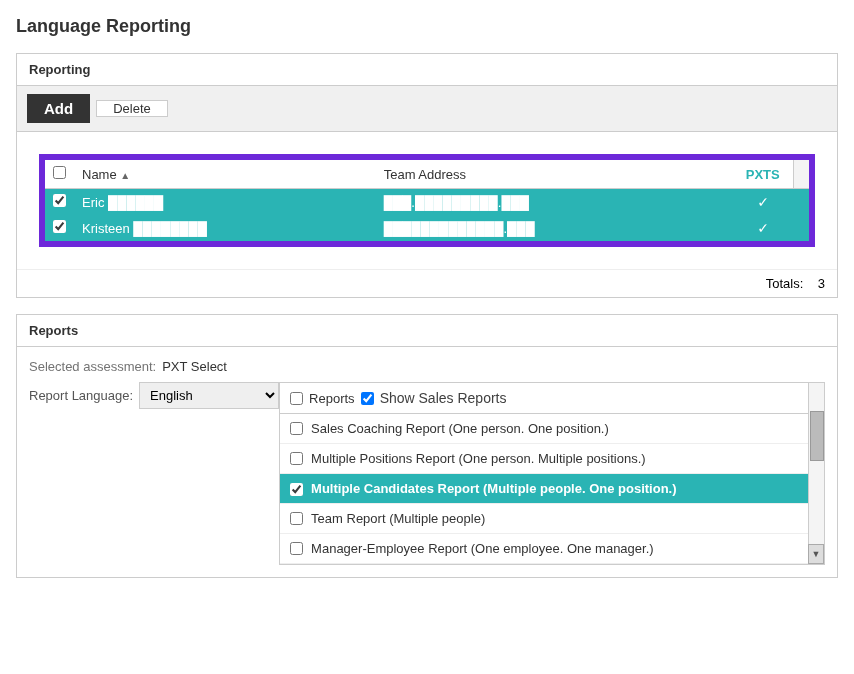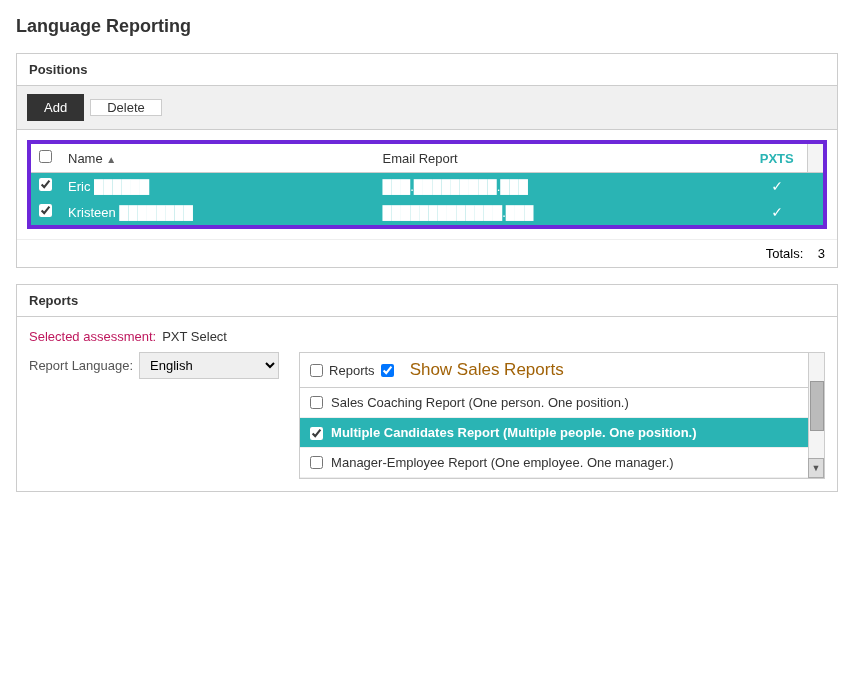--- a/index.html
+++ b/index.html
@@ -47,22 +47,22 @@
       align-items: center;
       gap: 6px;
     }
 
     .btn-add {
       background: #333;
       color: #fff;
       border: 1px solid #333;
       padding: 5px 16px;
       cursor: pointer;
-      font-size: 13px;
-      font-weight: normal;
+      font-size: 15px;
+      font-weight: bold;
     }
 
     .btn-delete {
       background: #fff;
       color: #333;
       border: 1px solid #ccc;
       padding: 0 16px;
       cursor: pointer;
       font-size: 13px;
     }
@@ -120,21 +120,21 @@
     }
 
     .assessment-row {
       display: flex;
       align-items: center;
       margin-bottom: 8px;
       gap: 6px;
     }
 
     .assessment-label {
-      color: #be185d;
+      color: #737373;
     }
 
     .assessment-value {
       color: #333;
       font-weight: normal;
     }
 
     .lang-row {
       display: flex;
       align-items: center;
@@ -173,53 +173,52 @@
       background: #2ab4b4;
       color: #fff;
       align-items: flex-end;
     }
 
     .reports-list-item.selected input[type="checkbox"] {
       accent-color: #fff;
     }
 
     .show-sales-label {
-      font-size: 17px;
-      color: #a16207;
-      margin-left: 10px;
+      font-size: 14px;
+      color: #404040;
     }
   </style>
 </head>
 <body>
 
 <h1 class="page-title">Language Reporting</h1>
 
 <div class="section">
-  <div class="section-header">Positions</div>
+  <div class="section-header">Reporting</div>
 
   <div class="section-body" style="padding:0;">
 
     <div class="toolbar">
       <button class="btn-add">Add</button>
       <button class="btn-delete">Delete</button>
     </div>
 
-    <div style="margin:10px; border:4px solid #6d28d9;">
+    <div style="margin:22px; border:6px solid #6d28d9;">
       <table class="candidates-table">
         <thead>
           <tr>
             <th class="check-cell">
               <input type="checkbox" style="">
             </th>
             <th>
               <span>Name</span>
               <span class="sort-arrow"> ▲</span>
             </th>
             <th>
-              <span>Email Report</span>
+              <span>Team Address</span>
             </th>
             <th style="width:60px; text-align:center; color:#2ab4b4; font-weight:bold;">PXTS</th>
             <th style="width:16px; background:#f4f4f4; border-left:1px solid #ccc; padding:0;"></th>
           </tr>
         </thead>
         <tbody id="candidates-tbody">
             <tr class="selected">
               <td class="check-cell"><input type="checkbox" checked="" style="accent-color: rgb(255, 255, 255);"></td>
               <td>Eric ██████</td>
               <td>███.█████████.███</td>
@@ -248,21 +247,21 @@
 <div class="section">
   <div class="section-header">Reports</div>
 
   <div class="reports-body">
 
     <div class="assessment-row">
       <span class="assessment-label">Selected assessment:</span>
       <span class="assessment-value">PXT Select</span>
     </div>
 
-    <div style="display:flex; align-items:flex-start; gap:20px;">
+    <div style="display:flex; align-items:flex-start; ">
 
       <div style="min-width:200px;">
         <div class="lang-row">
           <span class="lang-label">Report Language:</span>
           <select class="lang-select" id="lang-select"><option value="English">English</option><option value="French">French</option><option value="Spanish">Spanish</option><option value="German">German</option></select>
         </div>
       </div>
 
       <div style="flex:1; border:1px solid #ccc; position:relative;">
 
@@ -275,23 +274,31 @@
           <div style="position:absolute; right:0; top:0; width:16px; height:100%; background:#f4f4f4; border-left:1px solid #ccc; display:flex; align-items:center; justify-content:center;">
             <span style="font-size:9px; color:#555;">▲</span>
           </div>
         </div>
 
         <div id="reports-list">
             <div class="reports-list-item" style="">
               <input type="checkbox" style="">
               <span>Sales Coaching Report (One person. One position.)</span>
             </div>
+            <div class="reports-list-item" style="padding-right: 20px;">
+              <input type="checkbox" style="">
+              <span>Multiple Positions Report (One person. Multiple positions.)</span>
+            </div>
             <div class="reports-list-item selected" style="padding-right: 20px;">
               <input type="checkbox" checked="" style="accent-color: rgb(255, 255, 255);">
               <span style="font-weight: bold;">Multiple Candidates Report (Multiple people. One position.)</span>
+            </div>
+            <div class="reports-list-item" style="padding-right: 20px;">
+              <input type="checkbox" style="">
+              <span>Team Report (Multiple people)</span>
             </div>
             <div class="reports-list-item" style="padding-right: 35px;">
               <input type="checkbox" style="">
               <span>Manager-Employee Report (One employee. One manager.)</span>
             </div>
           </div>
 
         <div style="position:absolute; right:0; bottom:0; width:16px; height:20px; background:#ddd; border:1px solid #aaa; display:flex; align-items:center; justify-content:center;">
           <span style="font-size:9px; color:#555;">▼</span>
         </div>

